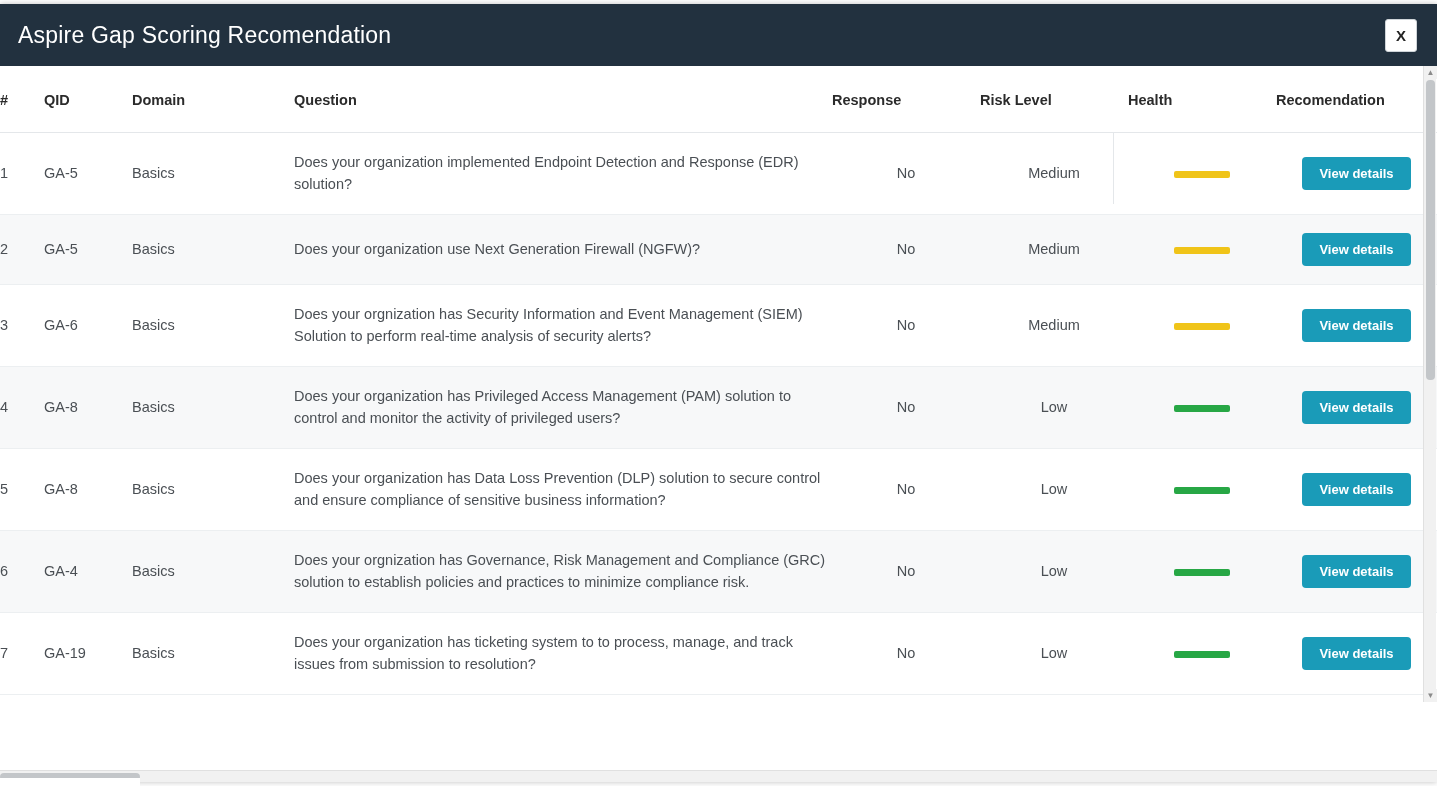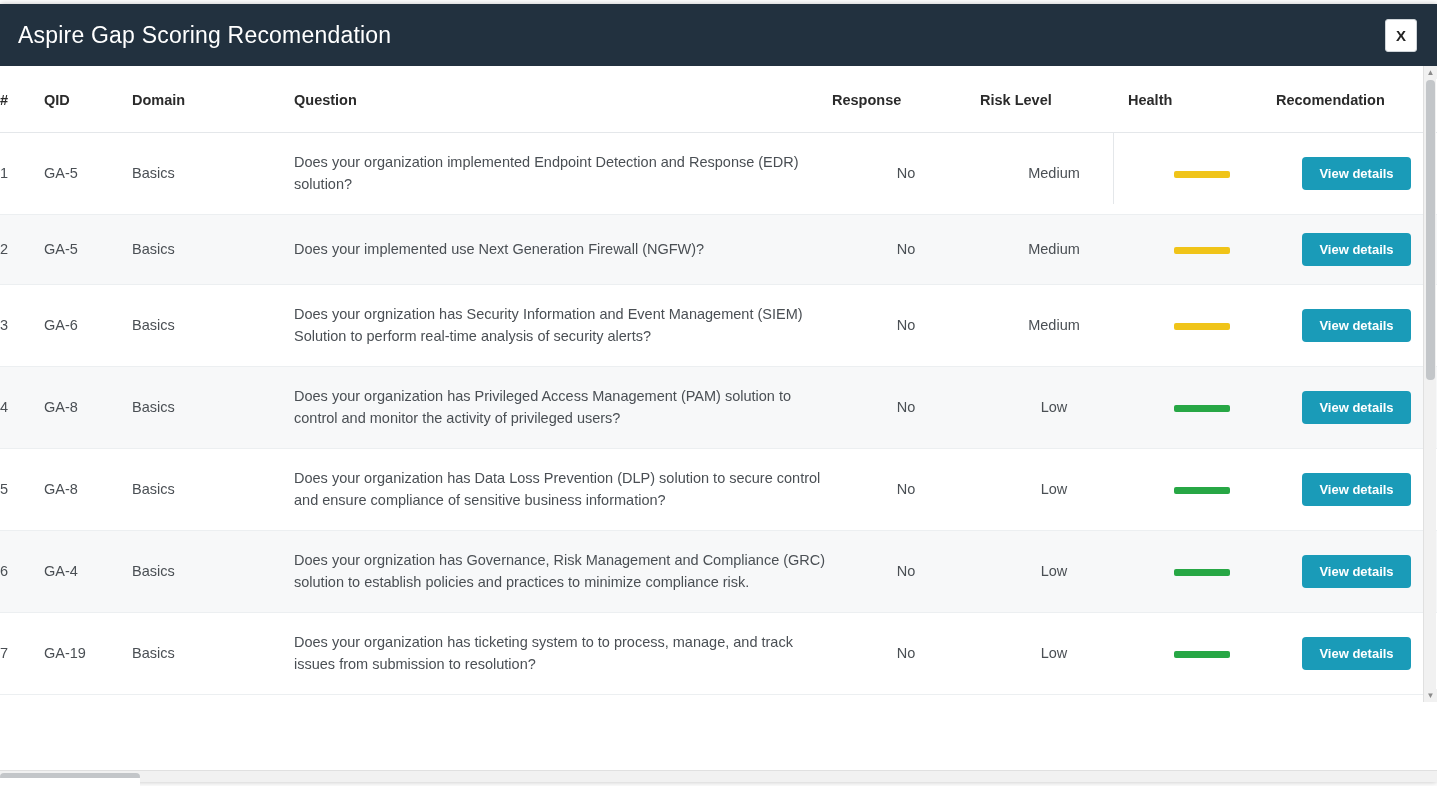--- a/index.html
+++ b/index.html
@@ -257,21 +257,21 @@
               <td class="c-q">Does your organization implemented Endpoint Detection and Response (EDR) solution?</td>
               <td class="c-resp">No</td>
               <td class="c-risk">Medium</td>
               <td class="c-health"><span class="health-bar" style="background:#f0c419"></span></td>
               <td class="c-rec"><button class="btn-view">View details</button></td>
             </tr>
             <tr class="alt">
               <td class="c-num">2</td>
               <td class="c-qid">GA-5</td>
               <td class="c-dom">Basics</td>
-              <td class="c-q">Does your implemented use Next Generation Firewall (NGFW)?</td>
+              <td class="c-q">Does your organization use Next Generation Firewall (NGFW)?</td>
               <td class="c-resp">No</td>
               <td class="c-risk">Medium</td>
               <td class="c-health"><span class="health-bar" style="background:#f0c419"></span></td>
               <td class="c-rec"><button class="btn-view">View details</button></td>
             </tr>
             <tr>
               <td class="c-num">3</td>
               <td class="c-qid">GA-6</td>
               <td class="c-dom">Basics</td>
               <td class="c-q">Does your orgnization has Security Information and Event Management (SIEM) Solution to perform real-time analysis of security alerts?</td>

